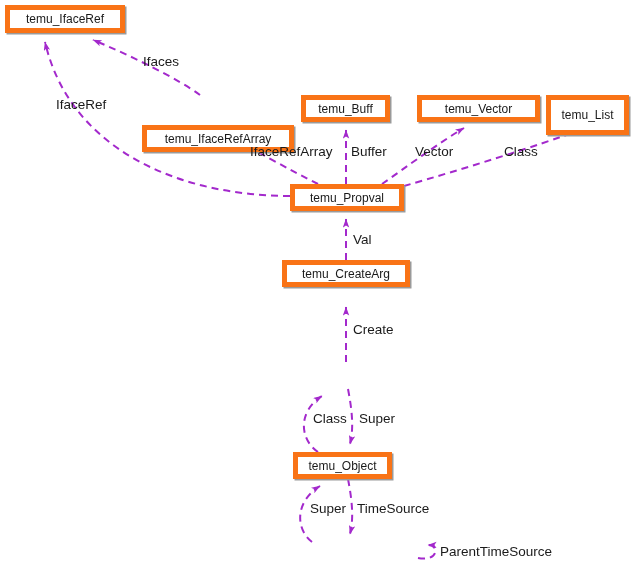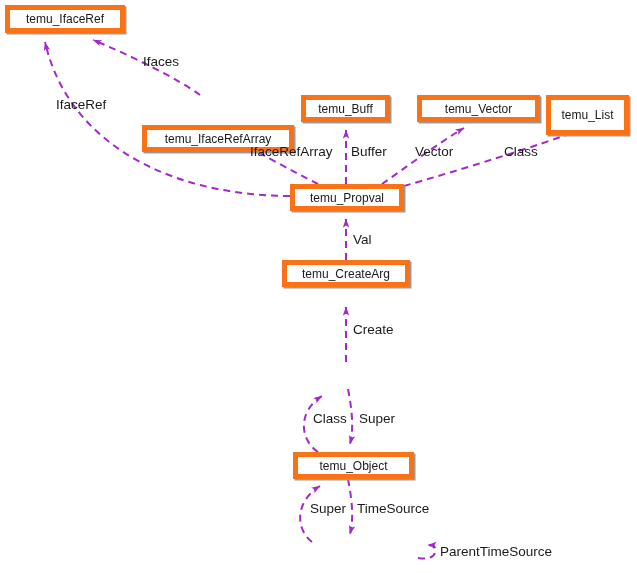--- a/index.html
+++ b/index.html
@@ -113,21 +113,21 @@
 
   <div class="node" style="left:290px; top:184px; width:114px; height:27px;">
     <span>temu_Propval</span>
   </div>
 
   <div class="node" style="left:282px; top:260px; width:128px; height:27px;">
     <span>temu_CreateArg</span>
   </div>
 
 
-  <div class="node" style="left:293px; top:452px; width:121px; height:27px;">
+  <div class="node" style="left:293px; top:452px; width:99px; height:27px;">
     <span>temu_Object</span>
   </div>
 
 
   <div class="edge-label" style="left:143px; top:55px;">Ifaces</div>
 
   <div class="edge-label" style="left:56px; top:98px;">IfaceRef</div>
 
   <div class="edge-label" style="left:250px; top:145px;">IfaceRefArray</div>
 

